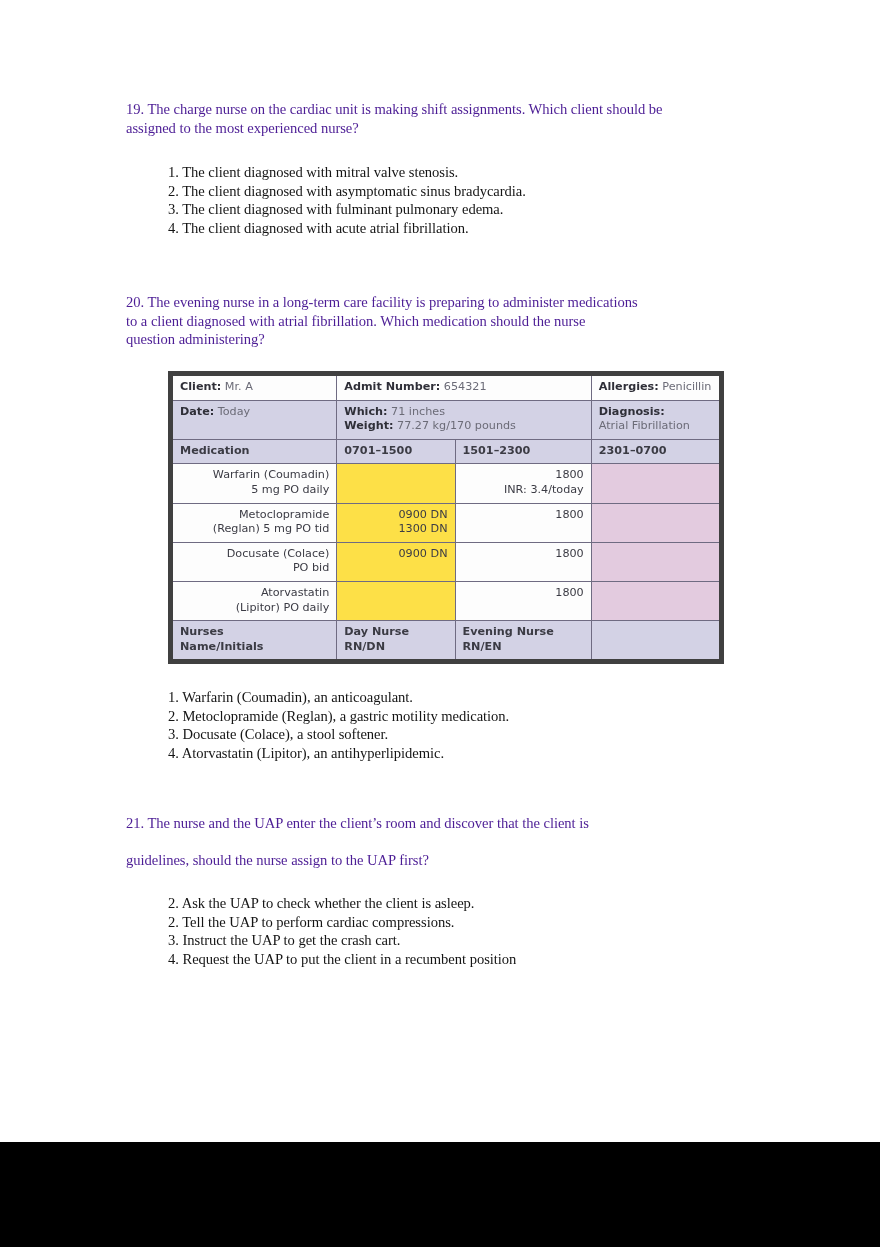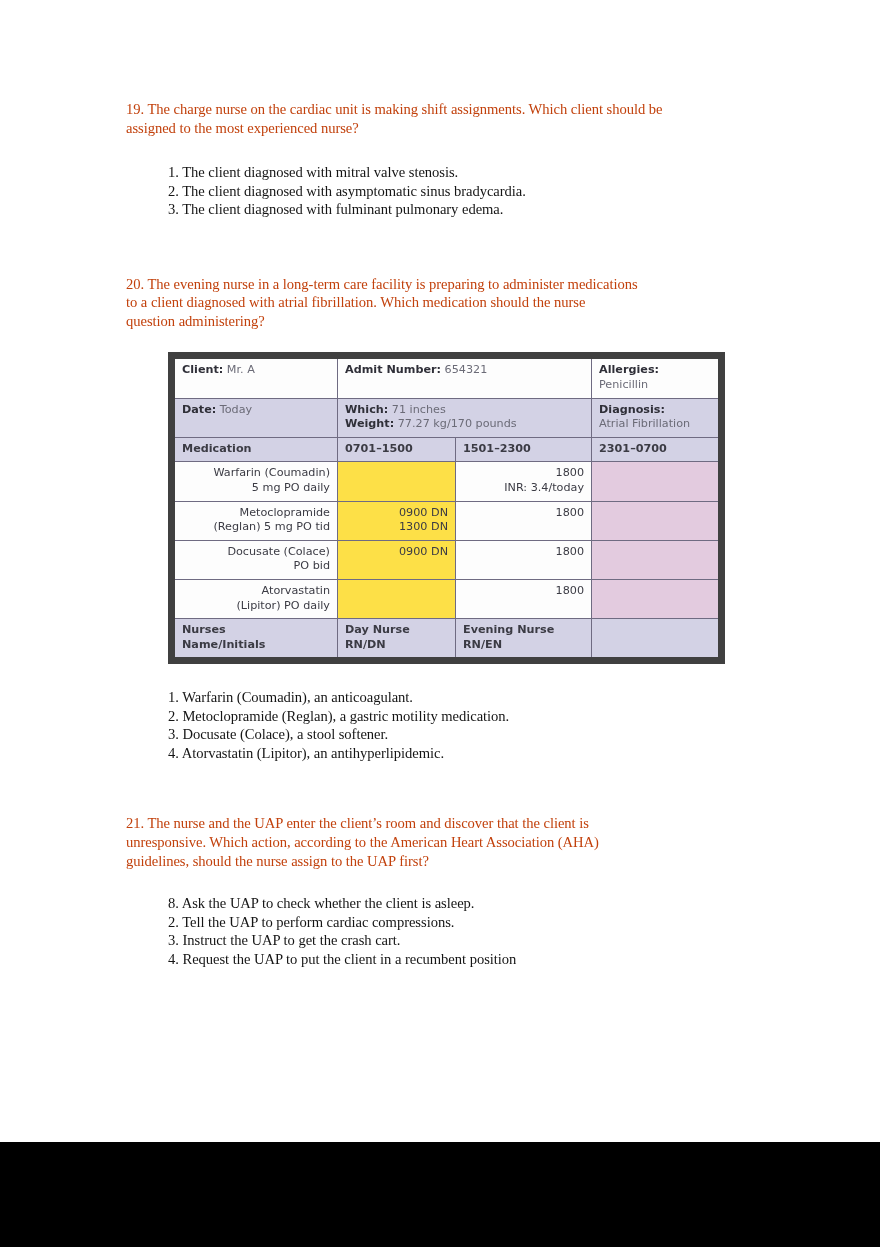--- a/index.html
+++ b/index.html
@@ -40,21 +40,21 @@
     width: 600px;
   }
 
   
   .question {
     margin-bottom: 0;
   }
   .q-stem {
     font-size: 14.6px;
     line-height: 18.6px;
-    color: #c2410c;
+    color: #4c1d95;
     text-align: left;
     margin: 0;
     letter-spacing: -0.05px;
   }
   .q-options {
     list-style: none;
     margin: 0;
     padding: 0;
     margin-left: 42px;
   }
@@ -76,21 +76,21 @@
   
   .mar-wrap {
     width: 556px;
     margin-left: 42px;
   }
   table.mar {
     border-collapse: collapse;
     width: 556px;
     table-layout: fixed;
     font-family: "DejaVu Sans", sans-serif;
-    border: 7px solid #404040;
+    border: 5px solid #404040;
   }
   table.mar td {
     border: 1px solid #6f6b82;
     padding: 4px 7px 5px 7px;
     font-size: 11.2px;
     line-height: 14.6px;
     vertical-align: top;
     color: #3b3b44;
   }
   .c1 { width: 166px; }
@@ -118,20 +118,21 @@
     <div class="question">
       <p class="q-stem">
         <span>19. The charge nurse on the cardiac unit is making shift assignments. Which client should be</span><br>
         <span>assigned to the most experienced nurse?</span>
       </p>
       <div class="spacer-19-opts"></div>
       <ol class="q-options">
         <li>1. The client diagnosed with mitral valve stenosis.</li>
         <li>2. The client diagnosed with asymptomatic sinus bradycardia.</li>
         <li>3. The client diagnosed with fulminant pulmonary edema.</li>
+        <li>4. The client diagnosed with acute atrial fibrillation.</li>
       </ol>
     </div>
 
     <div class="gap-after-q19"></div>
 
     <div class="question">
       <p class="q-stem">
         <span>20. The evening nurse in a long-term care facility is preparing to administer medications</span><br>
         <span>to a client diagnosed with atrial fibrillation. Which medication should the nurse</span><br>
         <span>question administering?</span>
@@ -272,26 +273,26 @@
         <li>3. Docusate (Colace), a stool softener.</li>
         <li>4. Atorvastatin (Lipitor), an antihyperlipidemic.</li>
       </ol>
     </div>
 
     <div class="gap-after-q20"></div>
 
     <div class="question">
       <p class="q-stem">
         <span>21. The nurse and the UAP enter the client’s room and discover that the client is</span><br>
-        <span>unresponsive. Which action, according to the American Heart Association (AHA)</span><br>
+        <br>
         <span>guidelines, should the nurse assign to the UAP first?</span>
       </p>
       <div class="spacer-21-opts"></div>
       <ol class="q-options">
-        <li>8. Ask the UAP to check whether the client is asleep.</li>
+        <li>2. Ask the UAP to check whether the client is asleep.</li>
         <li>2. Tell the UAP to perform cardiac compressions.</li>
         <li>3. Instruct the UAP to get the crash cart.</li>
         <li>4. Request the UAP to put the client in a recumbent position</li>
       </ol>
     </div>
 
   </div>
 </div>
 
 <div class="bottom-bar"></div>

